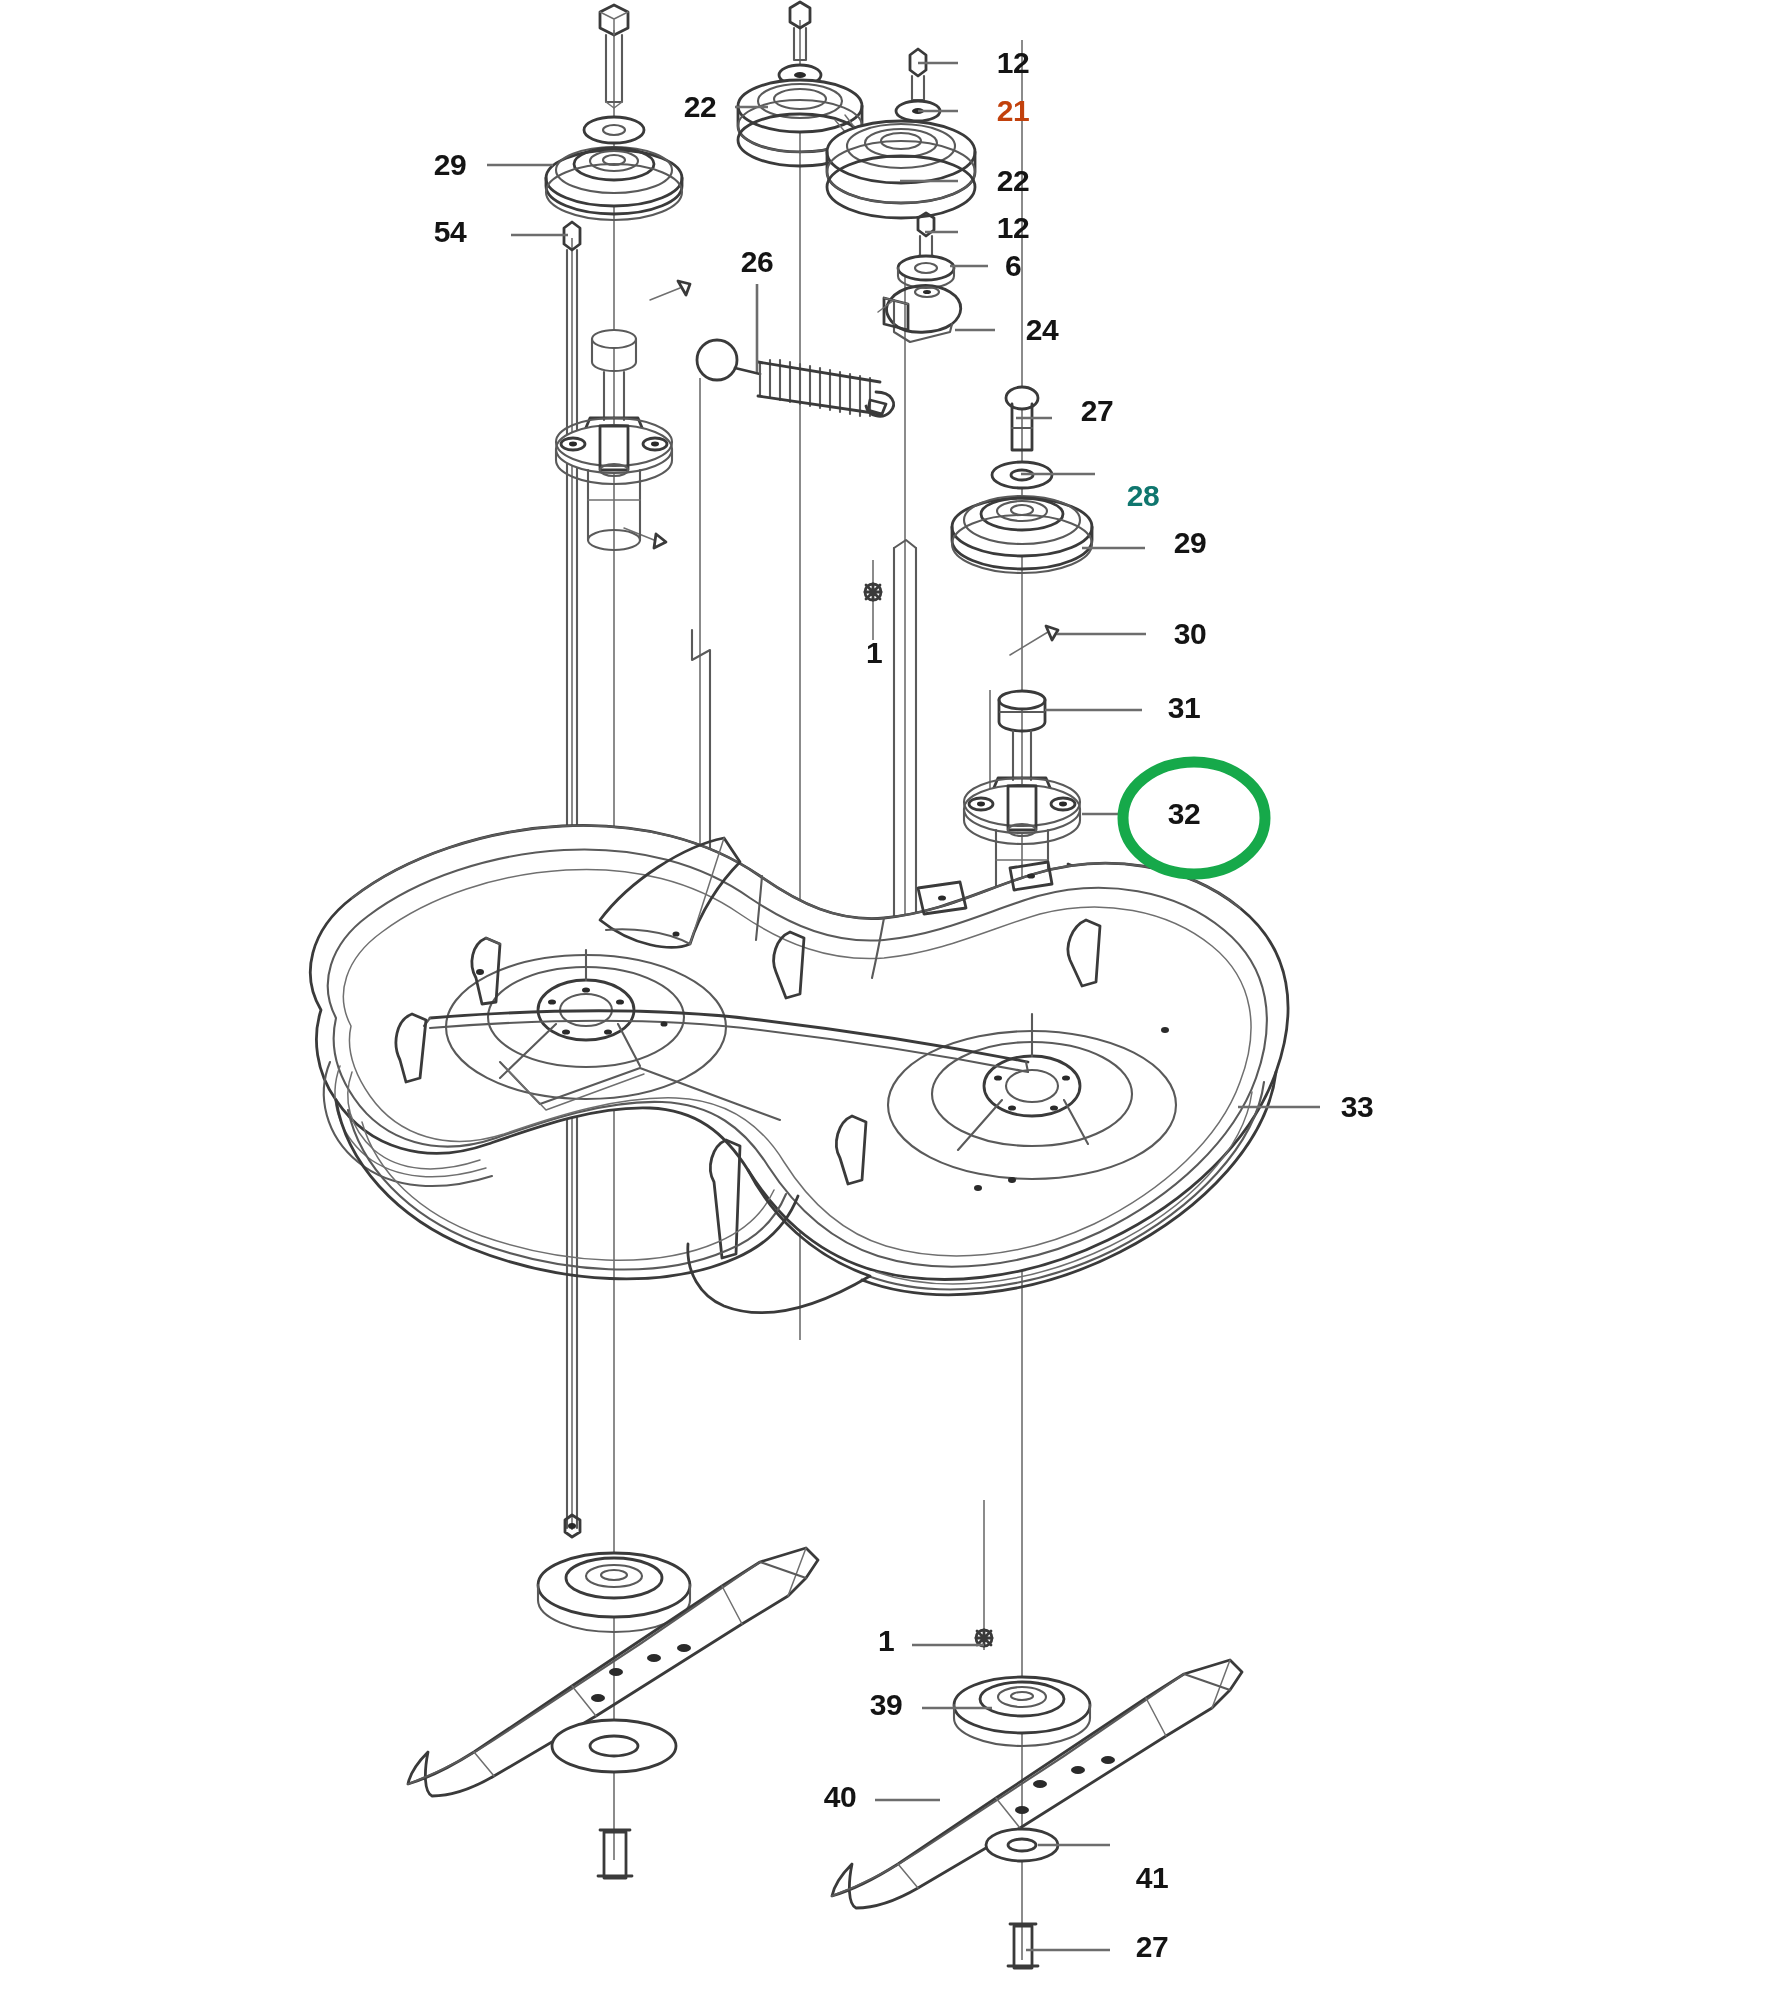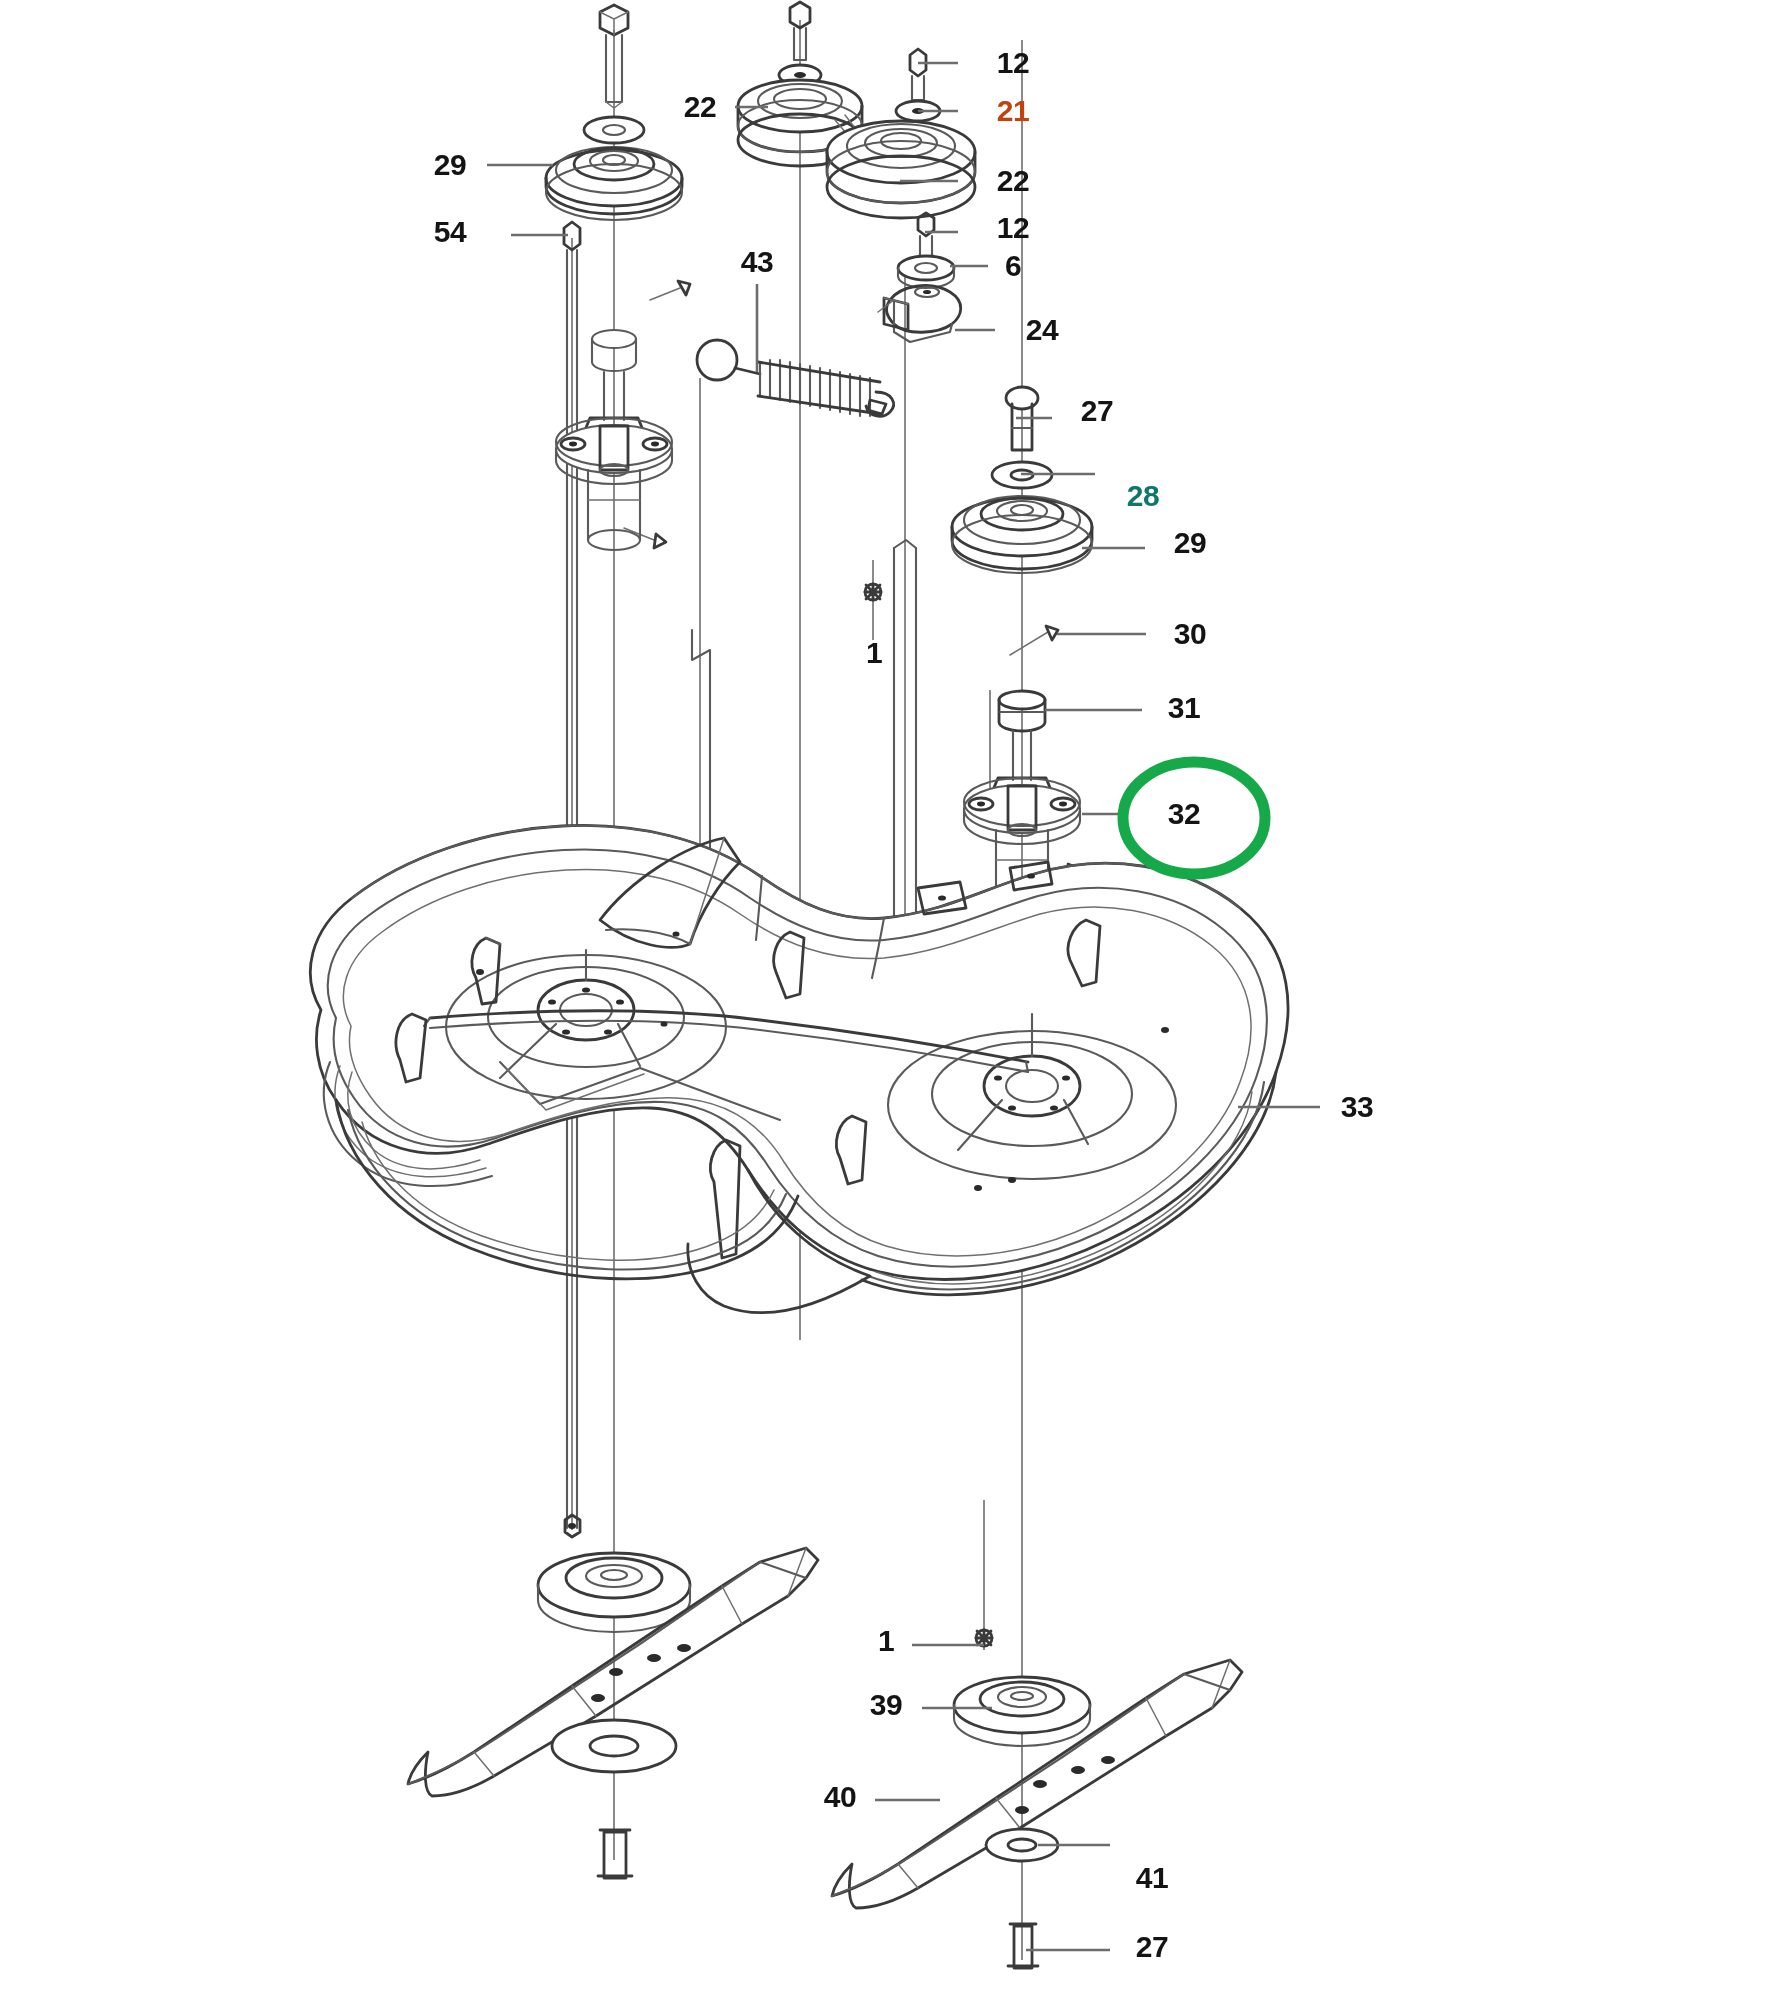--- a/index.html
+++ b/index.html
@@ -495,21 +495,21 @@
   </svg>
 
   <div id="callout-layer">
       <div class="callout" style="left: 1013px; top: 63px; color: rgb(20, 20, 20);">12</div>
       <div class="callout" style="left: 1013px; top: 111px; color: #c2410c;">21</div>
       <div class="callout" style="left: 700px; top: 107px; color: rgb(20, 20, 20);">22</div>
       <div class="callout" style="left: 1013px; top: 181px; color: rgb(20, 20, 20);">22</div>
       <div class="callout" style="left: 450px; top: 165px; color: rgb(20, 20, 20);">29</div>
       <div class="callout" style="left: 1013px; top: 228px; color: rgb(20, 20, 20);">12</div>
       <div class="callout" style="left: 450px; top: 232px; color: rgb(20, 20, 20); text-align: center;">54</div>
-      <div class="callout" style="left: 757px; top: 262px; color: rgb(20, 20, 20);">43</div>
+      <div class="callout" style="left: 757px; top: 262px; color: rgb(20, 20, 20);">26</div>
       <div class="callout" style="left: 1013px; top: 266px; color: rgb(20, 20, 20);">6</div>
       <div class="callout" style="left: 1042px; top: 330px; color: rgb(20, 20, 20);">24</div>
       <div class="callout" style="left: 1097px; top: 411px; color: rgb(20, 20, 20);">27</div>
       <div class="callout" style="left: 1143px; top: 496px; color: #0f766e;">28</div>
       <div class="callout" style="left: 1190px; top: 543px; color: rgb(20, 20, 20);">29</div>
       <div class="callout" style="left: 874px; top: 653px; color: rgb(20, 20, 20);">1</div>
       <div class="callout" style="left: 1190px; top: 634px; color: rgb(20, 20, 20);">30</div>
       <div class="callout" style="left: 1184px; top: 708px; color: rgb(20, 20, 20);">31</div>
       <div class="callout hl" style="left: 1184px; top: 814px; color: rgb(20, 20, 20);">32</div>
       <div class="callout" style="left: 1357px; top: 1107px; color: rgb(20, 20, 20);">33</div>

